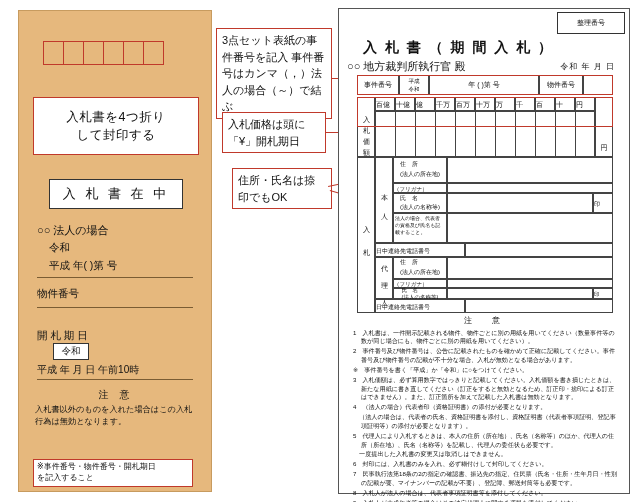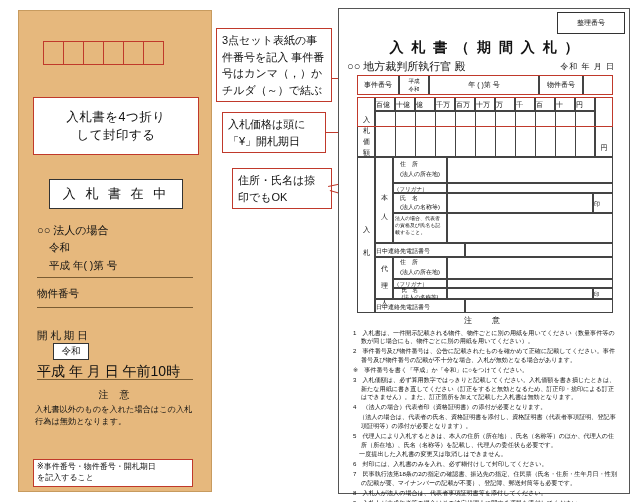--- a/index.html
+++ b/index.html
@@ -47,21 +47,21 @@
   .env-l3{left:30px;top:248px;}
   .env-l4{left:18px;top:276px;}
   .env-rule{position:absolute;left:18px;width:156px;border-bottom:1px solid #7a5c33;}
 
   .env-kigen{position:absolute;left:18px;top:318px;font-size:10.5px;}
   .env-reiwa{
     position:absolute;left:34px;top:332px;width:34px;height:15px;
     border:1px solid #333;background:#fff;font-size:9.5px;
     display:flex;align-items:center;justify-content:center;
   }
-  .env-kigen2{position:absolute;left:18px;top:352px;font-size:14px;white-space:nowrap;}
+  .env-kigen2{position:absolute;left:18px;top:352px;font-size:10px;white-space:nowrap;}
 
   .env-chui{position:absolute;left:16px;top:376px;width:162px;font-size:8.2px;line-height:1.5;}
   .env-chui .hdr{text-align:center;letter-spacing:4px;font-size:10px;margin-bottom:2px;}
 
   .env-bottom{
     position:absolute;left:14px;top:448px;width:160px;height:28px;
     border:1.4px solid #c0392b;background:#fff;
     font-size:8px;line-height:1.35;padding:2px 3px;box-sizing:border-box;
   }
 
@@ -80,21 +80,21 @@
   .form{
     position:absolute;left:338px;top:8px;width:292px;height:486px;
     background:#fff;border:1px solid #555;box-sizing:border-box;
   }
   .seiri{
     position:absolute;right:4px;top:3px;width:66px;height:20px;
     border:1px solid #333;font-size:7px;
     display:flex;align-items:center;justify-content:center;
   }
   .form-title{
-    position:absolute;left:24px;top:30px;width:244px;text-align:center;
+    position:absolute;left:24px;top:30px;width:244px;text-align:left;
     font-size:14px;letter-spacing:2px;font-weight:bold;
   }
   .form-date{position:absolute;right:14px;top:52px;font-size:8px;letter-spacing:1px;}
   .form-court{position:absolute;left:8px;top:50px;font-size:11px;}
 
   .redline{position:absolute;border:1.4px solid #c0392b;box-sizing:border-box;}
   #red-jiken{left:18px;top:66px;width:256px;height:20px;}
   #red-kakaku{left:18px;top:88px;width:256px;height:30px;}
 
   .notes{
@@ -146,21 +146,21 @@
         <div class="hdr">注  意</div>
         <div>入札書以外のものを入れた場合はこの入札</div>
         <div>行為は無効となります。</div>
       </div>
 
       <div class="env-bottom" style="white-space:pre-line;">※事件番号・物件番号・開札期日
 を記入すること</div>
     </div>
   </div>
 
-  <div class="callout" id="callout-1">3点セット表紙の事件番号を記入 事件番号はカンマ（，）かチルダ（～）で結ぶ</div>
+  <div class="callout" id="callout-1">3点セット表紙の事件番号を記入 事件番号はカンマ（，）法人の場合（～）で結ぶ</div>
   <div class="callout" id="callout-2">入札価格は頭に「¥」開札期日</div>
   <div class="callout" id="callout-3">住所・氏名は捺印でもOK</div>
 
   <div class="leader" style="left:332px;top:78px;width:26px;"></div>
   <div class="leader" style="left:326px;top:132px;width:36px;"></div>
   <div class="leader" style="left:328px;top:186px;width:40px;transform:rotate(-12deg);"></div>
   <div class="leader" style="left:330px;top:190px;width:46px;transform:rotate(16deg);"></div>
 
   <div class="form">
 

